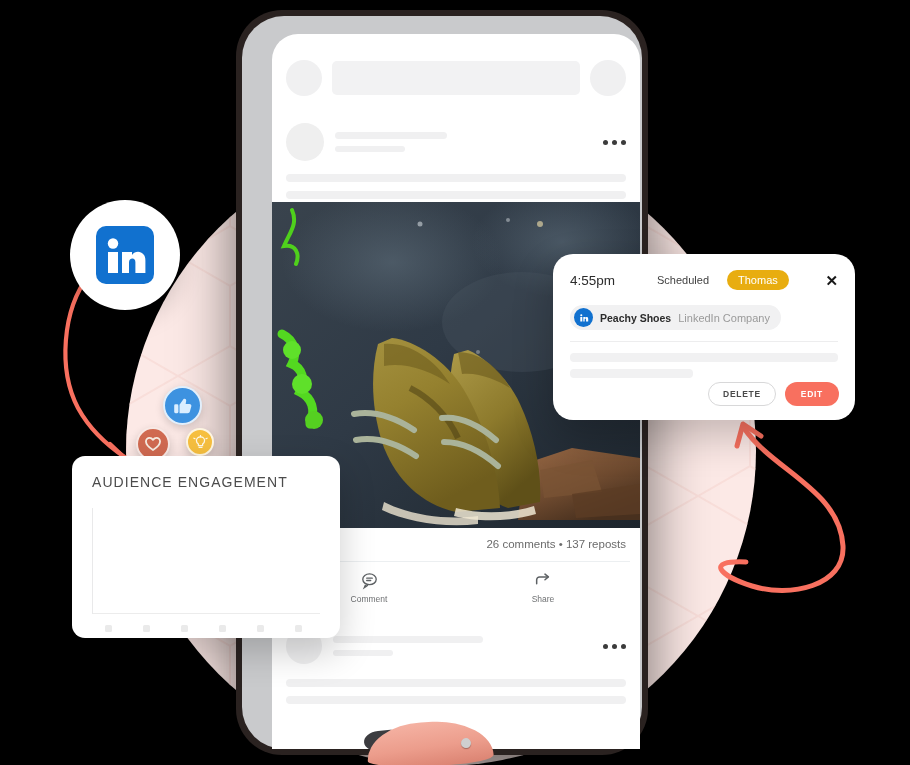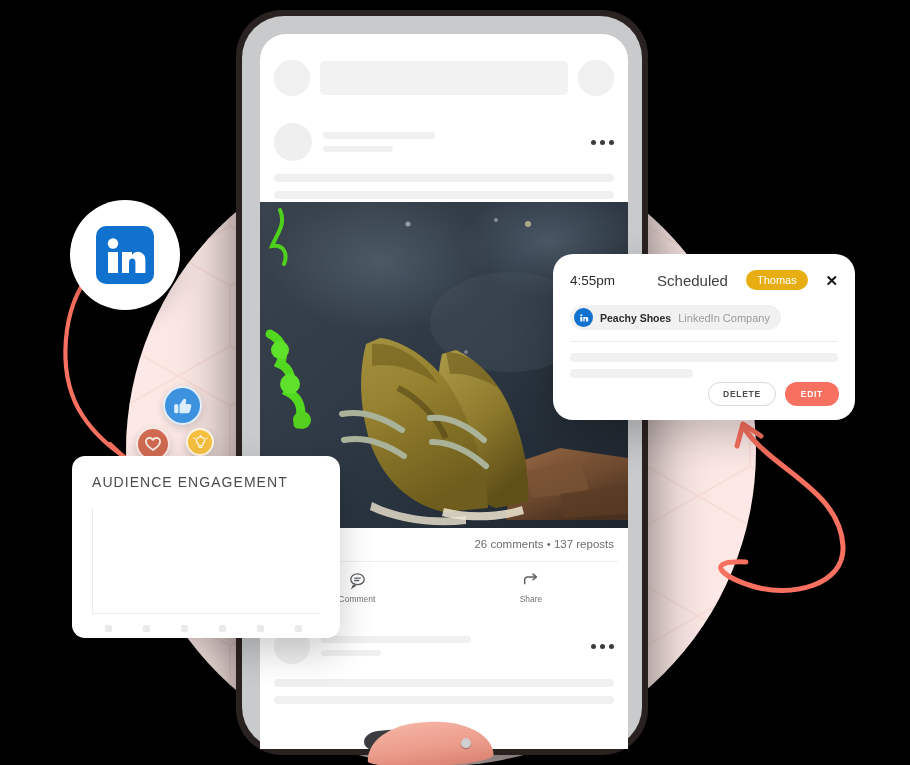--- a/index.html
+++ b/index.html
@@ -27,21 +27,21 @@
     background: #2a2220;
     box-shadow: 0 30px 60px rgba(0,0,0,.55);
   }
   .phone-frame {
     position: absolute; left: 242px; top: 16px;
     width: 400px; height: 733px; border-radius: 42px;
     background: #c9cacc;
     padding: 18px 8px 0 8px;
   }
   .phone-screen {
-    position: absolute; left: 260px; top: 34px;
+    position: absolute; left: 272px; top: 34px;
     width: 368px; height: 715px;
     background: #ffffff; border-radius: 26px 26px 0 0;
     overflow: hidden;
   }
 
   
   .sk { background: #f0f0f1; border-radius: 4px; }
   .sk-round { background: #f0f0f1; border-radius: 50%; }
 
   .top-row { position: absolute; left: 14px; top: 22px; width: 340px; height: 44px; display:flex; align-items:center; gap: 10px;}
@@ -146,21 +146,21 @@
   
   .sched-card {
     position: absolute; left: 553px; top: 254px;
     width: 302px; height: 166px;
     background: #fff; border-radius: 20px;
     box-shadow: 0 16px 40px rgba(0,0,0,.22);
     padding: 14px 17px;
   }
   .sched-head { display:flex; align-items:center; height: 24px; }
   .sched-time { font-size: 13.5px; color:#2b2b2b; }
-  .sched-status { font-size: 15px; color:#3f3f3f; margin-left: 42px; }
+  .sched-status { font-size: 11px; color:#3f3f3f; margin-left: 42px; }
   .sched-user {
     margin-left: 18px; background:#e8ad10; color:#fff;
     font-size: 11px; padding: 4px 11px; border-radius: 11px; font-weight:400;
   }
   .sched-close { margin-left:auto; font-size: 15px; color:#171717; font-weight:700; line-height:1; cursor:pointer;}
   .chip {
     display:inline-flex; align-items:center; gap:7px;
     background:#f1f1f2; border-radius: 13px; padding: 3px 11px 3px 4px;
     margin-top: 13px;
   }

